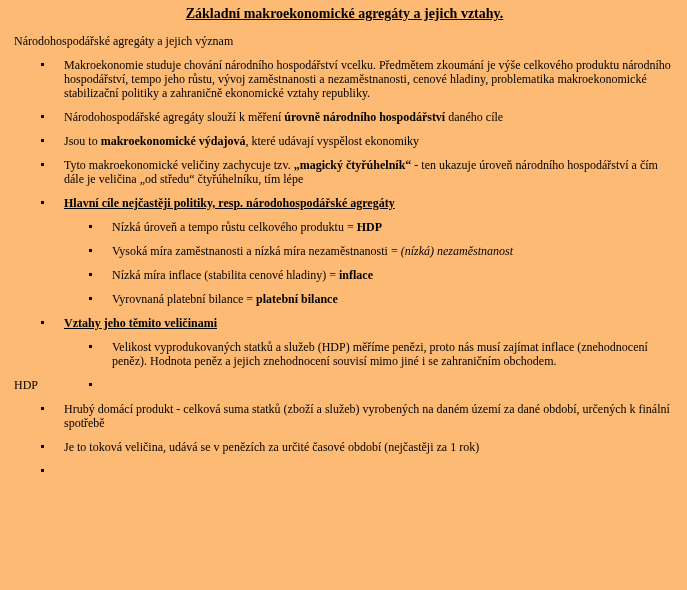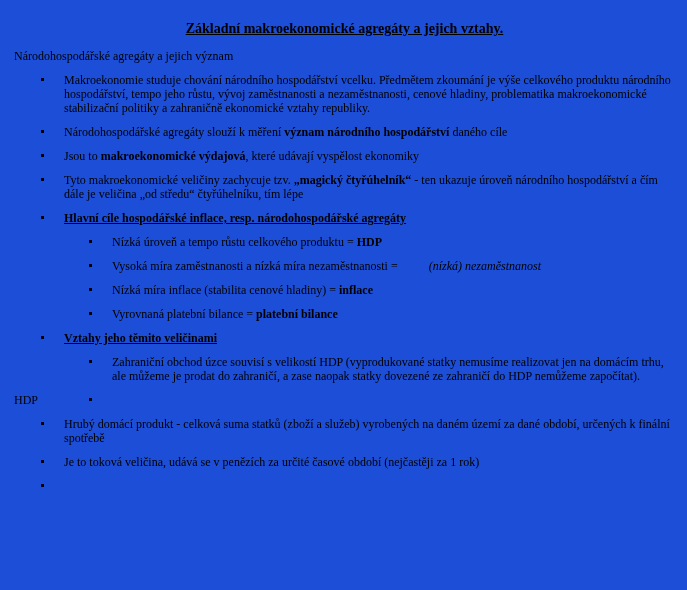--- a/index.html
+++ b/index.html
@@ -1,25 +1,25 @@
 <!DOCTYPE html>
 <html><head>
 <meta charset="utf-8">
 <style>
   html, body { margin: 0; padding: 0; background: #fff; }
   .page {
     width: 687px;
     height: 590px;
     box-sizing: border-box;
-    background: #1d4ed8;
+    background: #fdba74;
     color: #000000;
     font-family: "Liberation Serif", "DejaVu Serif", serif;
     font-size: 12px;
     line-height: 14px;
-    padding: 20px 12px 0 14px;
+    padding: 5px 12px 0 14px;
     overflow: hidden;
   }
   .title {
     text-align: center;
     font-weight: bold;
     font-size: 14px;
     line-height: 18px;
     text-decoration: underline;
     margin-bottom: 11px;
   }
@@ -31,49 +31,49 @@
     position: absolute;
     top: 5px;
     width: 3px;
     height: 3px;
     background: #000;
   }
   .l1 > .sq { left: 27px; }
   .l2 > .sq { left: 75px; }
   .bu { font-weight: bold; text-decoration: underline; }
   b { font-weight: bold; }
-  i { font-style: italic; margin-left: 28px; }
+  i { font-style: italic; }
 </style>
 </head>
 <body>
 
 <div class="page">
 
   <div class="title">Základní makroekonomické agregáty a jejich vztahy.</div>
 
   <div class="plain-heading">Národohospodářské agregáty a jejich význam</div>
 
   <div class="li l1">
     <span class="sq"></span><span>Makroekonomie studuje chování národního hospodářství vcelku. Předmětem zkoumání je výše celkového produktu národního hospodářství, tempo jeho růstu, vývoj zaměstnanosti a nezaměstnanosti, cenové hladiny, problematika makroekonomické stabilizační politiky a zahraničně ekonomické vztahy republiky.</span>
   </div>
 
   <div class="li l1">
-    <span class="sq"></span><span>Národohospodářské agregáty slouží k měření </span><b>význam národního hospodářství</b><span> daného cíle</span>
+    <span class="sq"></span><span>Národohospodářské agregáty slouží k měření </span><b>úrovně národního hospodářství</b><span> daného cíle</span>
   </div>
 
   <div class="li l1">
     <span class="sq"></span><span>Jsou to </span><b>makroekonomické výdajová</b><span>, které udávají vyspělost ekonomiky</span>
   </div>
 
   <div class="li l1">
     <span class="sq"></span><span>Tyto makroekonomické veličiny zachycuje tzv. </span><b>„magický čtyřúhelník“</b><span> - ten ukazuje úroveň národního hospodářství a čím dále je veličina „od středu“ čtyřúhelníku, tím lépe</span>
   </div>
 
   <div class="li l1">
-    <span class="sq"></span><span class="bu">Hlavní cíle hospodářské inflace, resp. národohospodářské agregáty</span>
+    <span class="sq"></span><span class="bu">Hlavní cíle nejčastěji politiky, resp. národohospodářské agregáty</span>
   </div>
 
   <div class="li l2">
     <span class="sq"></span><span>Nízká úroveň a tempo růstu celkového produktu = </span><b>HDP</b>
   </div>
 
   <div class="li l2">
     <span class="sq"></span><span>Vysoká míra zaměstnanosti a nízká míra nezaměstnanosti = </span><i>(nízká) nezaměstnanost</i>
   </div>
 
@@ -83,25 +83,25 @@
 
   <div class="li l2">
     <span class="sq"></span><span>Vyrovnaná platební bilance = </span><b>platební bilance</b>
   </div>
 
   <div class="li l1">
     <span class="sq"></span><span class="bu">Vztahy jeho těmito veličinami</span>
   </div>
 
   <div class="li l2">
-    <span class="sq"></span>
+    <span class="sq"></span><span>Velikost vyprodukovaných statků a služeb (HDP) měříme penězi, proto nás musí zajímat inflace (znehodnocení peněz). Hodnota peněz a jejich znehodnocení souvisí mimo jiné i se zahraničním obchodem.</span>
   </div>
 
   <div class="li l2">
-    <span class="sq"></span><span>Zahraniční obchod úzce souvisí s velikostí HDP (vyprodukované statky nemusíme realizovat jen na domácím trhu, ale můžeme je prodat do zahraničí, a zase naopak statky dovezené ze zahraničí do HDP nemůžeme započítat).</span>
+    <span class="sq"></span>
   </div>
 
   <div class="li l2">
     <span class="sq"></span>
   </div>
 
   <div class="plain-heading">HDP</div>
 
   <div class="li l1">
     <span class="sq"></span><span>Hrubý domácí produkt - celková suma statků (zboží a služeb) vyrobených na daném území za dané období, určených k finální spotřebě</span>

